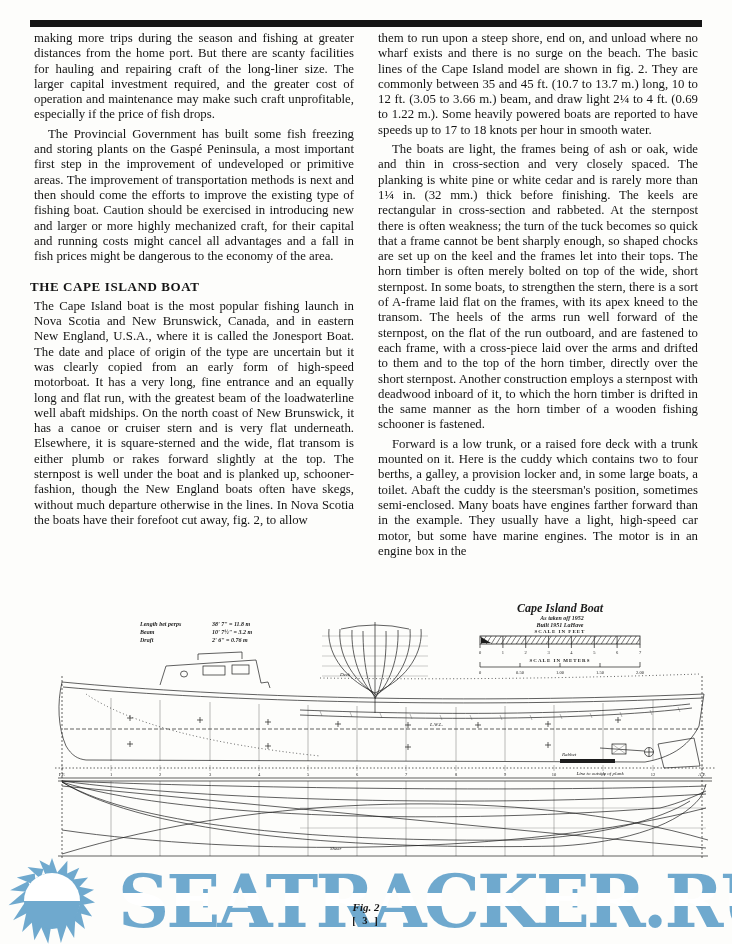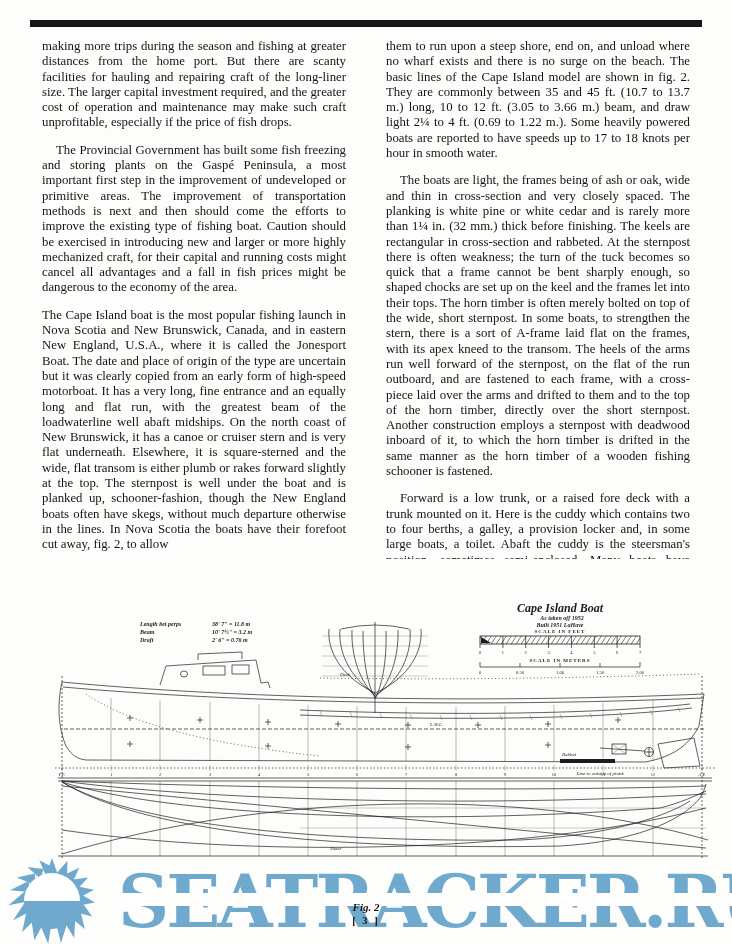--- a/index.html
+++ b/index.html
@@ -12,21 +12,21 @@
   .top-bar{height:7px;background:#151515;}
   .header-title{
     text-align:center;font-weight:bold;font-size:12.8px;
     letter-spacing:2.2px;word-spacing:5px;margin:12px 0 9px 0;
   }
   .columns{
     display:flex;gap:16px;text-align:justify;
     font-size:12.8px;line-height:15.3px;height:532px;overflow:hidden;
   }
   .col{width:328px;}
-  .col p{margin:12px;text-indent:14px;}
+  .col p{margin:4px;text-indent:14px;}
   .col p.noindent{text-indent:0;}
   .section-heading{
     font-weight:bold;font-size:13px;letter-spacing:0.6px;
     margin:15px 0 4px 0;text-align:left;
   }
   .figure-area{position:absolute;left:0;top:598px;width:732px;height:290px;}
   .fig-caption{
     position:absolute;left:0;top:901px;width:732px;text-align:center;
     font-weight:bold;font-style:italic;font-size:11px;z-index:3;
   }
@@ -61,20 +61,21 @@
 </head>
 <body>
 
 <div class="content">
   <div class="top-bar"></div>
 
   <div class="columns">
     <div class="col">
       <p class="noindent">making more trips during the season and fishing at greater distances from the home port. But there are scanty facilities for hauling and repairing craft of the long-liner size. The larger capital investment required, and the greater cost of operation and maintenance may make such craft unprofitable, especially if the price of fish drops.</p>
       <p>The Provincial Government has built some fish freezing and storing plants on the Gaspé Peninsula, a most important first step in the improvement of undeveloped or primitive areas. The improvement of transportation methods is next and then should come the efforts to improve the existing type of fishing boat. Caution should be exercised in introducing new and larger or more highly mechanized craft, for their capital and running costs might cancel all advantages and a fall in fish prices might be dangerous to the economy of the area.</p>
+      <div class="section-heading">THE CAPE ISLAND BOAT</div>
       <p class="noindent">The Cape Island boat is the most popular fishing launch in Nova Scotia and New Brunswick, Canada, and in eastern New England, U.S.A., where it is called the Jonesport Boat. The date and place of origin of the type are uncertain but it was clearly copied from an early form of high-speed motorboat. It has a very long, fine entrance and an equally long and flat run, with the greatest beam of the loadwaterline well abaft midships. On the north coast of New Brunswick, it has a canoe or cruiser stern and is very flat underneath. Elsewhere, it is square-sterned and the wide, flat transom is either plumb or rakes forward slightly at the top. The sternpost is well under the boat and is planked up, schooner-fashion, though the New England boats often have skegs, without much departure otherwise in the lines. In Nova Scotia the boats have their forefoot cut away, fig. 2, to allow</p>
     </div>
     <div class="col">
       <p class="noindent">them to run upon a steep shore, end on, and unload where no wharf exists and there is no surge on the beach. The basic lines of the Cape Island model are shown in fig. 2. They are commonly between 35 and 45 ft. (10.7 to 13.7 m.) long, 10 to 12 ft. (3.05 to 3.66 m.) beam, and draw light 2¼ to 4 ft. (0.69 to 1.22 m.). Some heavily powered boats are reported to have speeds up to 17 to 18 knots per hour in smooth water.</p>
       <p>The boats are light, the frames being of ash or oak, wide and thin in cross-section and very closely spaced. The planking is white pine or white cedar and is rarely more than 1¼ in. (32 mm.) thick before finishing. The keels are rectangular in cross-section and rabbeted. At the sternpost there is often weakness; the turn of the tuck becomes so quick that a frame cannot be bent sharply enough, so shaped chocks are set up on the keel and the frames let into their tops. The horn timber is often merely bolted on top of the wide, short sternpost. In some boats, to strengthen the stern, there is a sort of A-frame laid flat on the frames, with its apex kneed to the transom. The heels of the arms run well forward of the sternpost, on the flat of the run outboard, and are fastened to each frame, with a cross-piece laid over the arms and drifted to them and to the top of the horn timber, directly over the short sternpost. Another construction employs a sternpost with deadwood inboard of it, to which the horn timber is drifted in the same manner as the horn timber of a wooden fishing schooner is fastened.</p>
       <p>Forward is a low trunk, or a raised fore deck with a trunk mounted on it. Here is the cuddy which contains two to four berths, a galley, a provision locker and, in some large boats, a toilet. Abaft the cuddy is the steersman's position, sometimes semi-enclosed. Many boats have engines farther forward than in the example. They usually have a light, high-speed car motor, but some have marine engines. The motor is in an engine box in the</p>
     </div>
   </div>
 </div>
 

